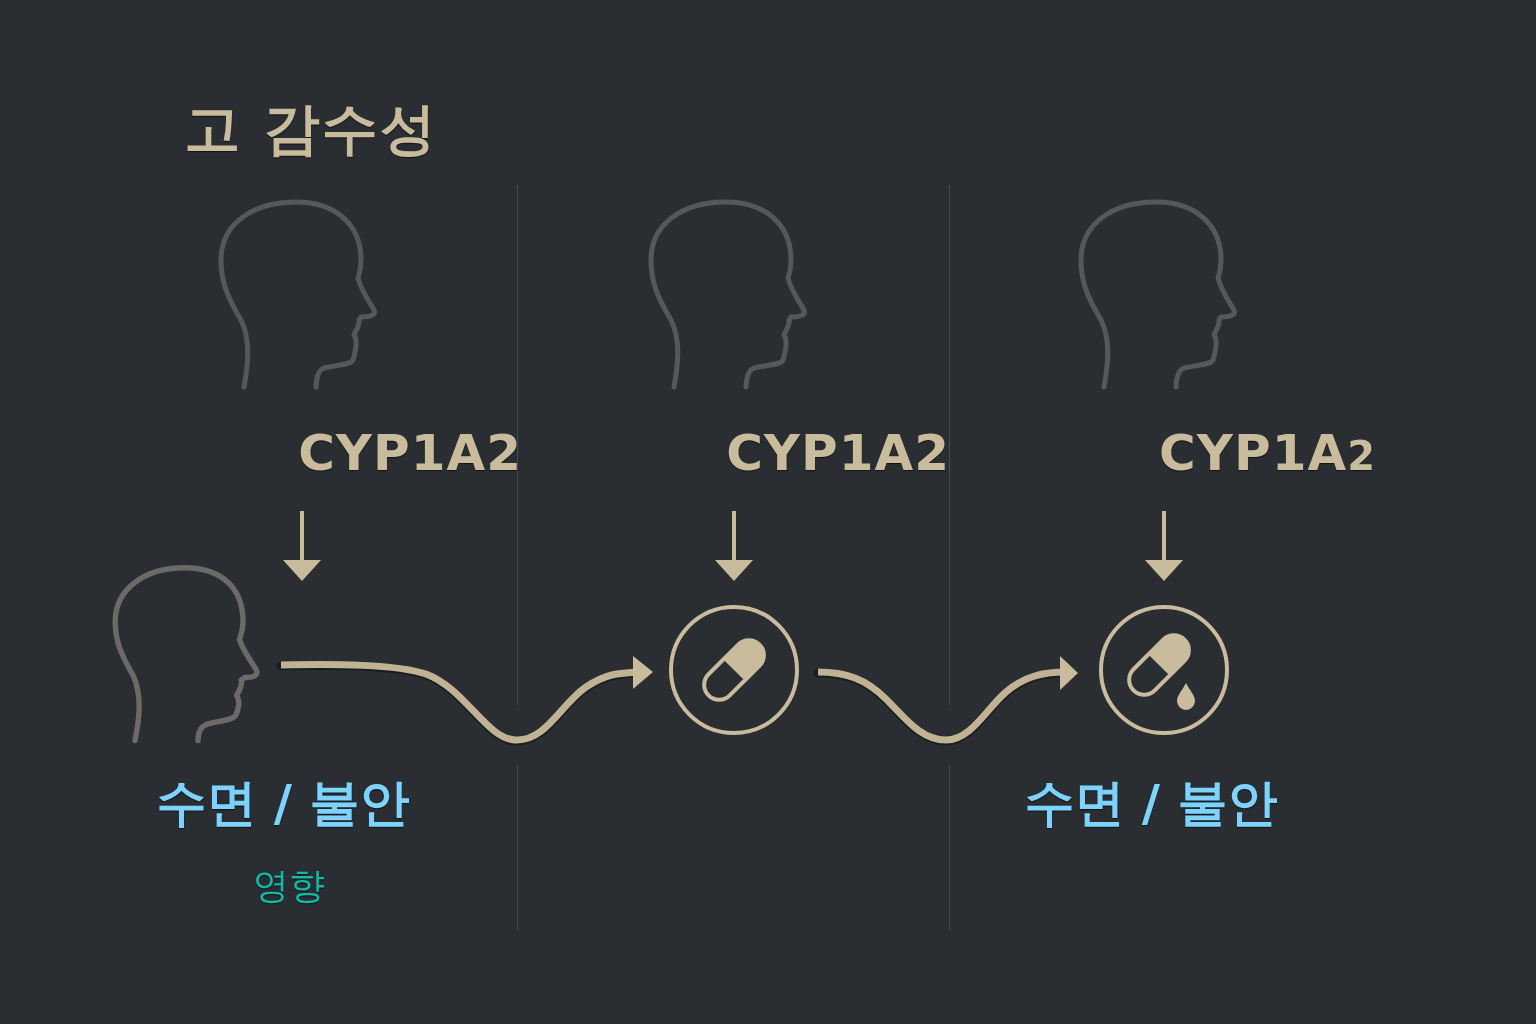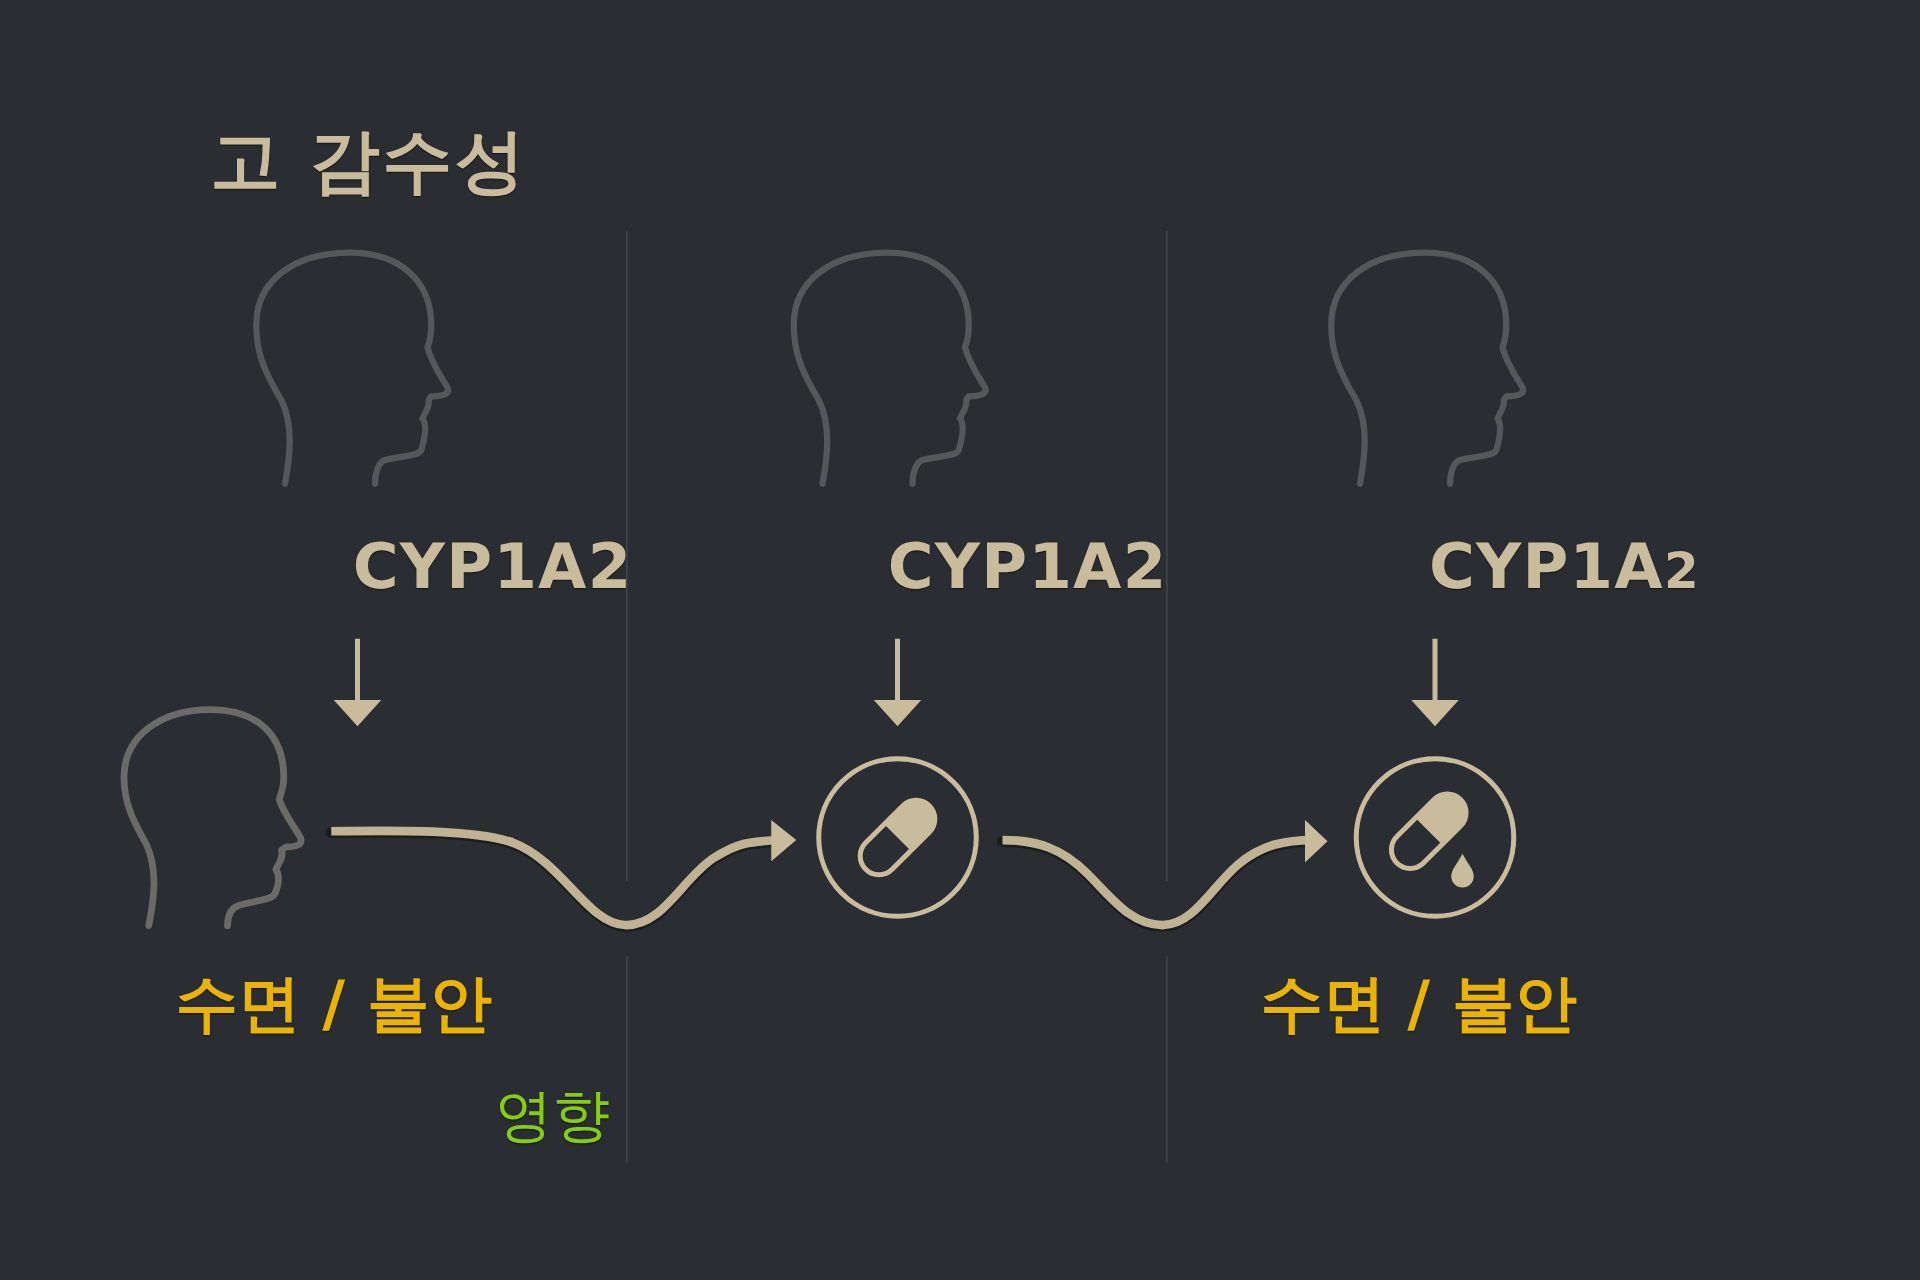--- a/index.html
+++ b/index.html
@@ -2,41 +2,41 @@
 <html><head>
 <meta charset="utf-8">
 <style>
   html, body { margin: 0; padding: 0; }
   body {
     width: 1536px; height: 1024px; overflow: hidden;
     background: #2a2e33;
     font-family: "DejaVu Sans", "Liberation Sans", sans-serif;
     position: relative;
   }
-  .stage { position: absolute; left: 0; top: 0; width: 1232px; height: 1024px; }
+  .stage { position: absolute; left: 16px; top: 0; width: 1232px; height: 1024px; }
   .title {
     position: absolute; top: 92px; width: 430px; text-align: center;
     color: #c9bc9c; font-size: 56px; font-weight: bold; letter-spacing: 2px;
     text-shadow: 0 1px 1px rgba(0,0,0,0.6);
   }
   .gene {
     position: absolute; top: 424px; width: 430px; text-align: right;
     color: #c9bc9c; font-size: 50px; font-weight: bold; letter-spacing: 1px;
     font-family: "DejaVu Sans", "Liberation Sans", sans-serif;
     text-shadow: 0 1px 1px rgba(0,0,0,0.6);
   }
   .gene .sub { font-size: 40px; }
   .label {
     position: absolute; top: 770px; width: 430px; text-align: center;
-    color: #eab308; font-size: 50px; font-weight: bold;
+    color: #7dd3fc; font-size: 50px; font-weight: bold;
     text-shadow: 0 1px 1px rgba(0,0,0,0.6);
   }
   .label2 {
-    position: absolute; top: 862px; width: 430px; text-align: right;
-    color: #84cc16; font-size: 46px; font-weight: normal;
+    position: absolute; top: 862px; width: 430px; text-align: center;
+    color: #14b8a6; font-size: 36px; font-weight: normal;
     text-shadow: 0 1px 1px rgba(0,0,0,0.6);
   }
   .head { position: absolute; width: 200px; height: 210px; }
   .divider { position: absolute; width: 1px; background: #474c52; }
   svg.overlay { position: absolute; left: 0; top: 0; }
 </style>
 </head>
 <body>
 
 <div class="stage">

